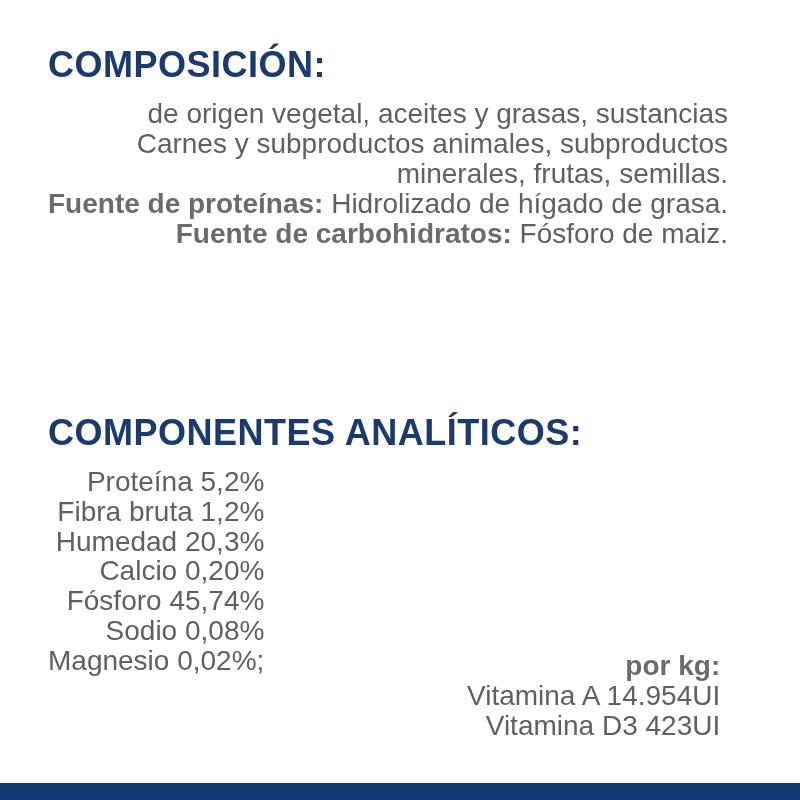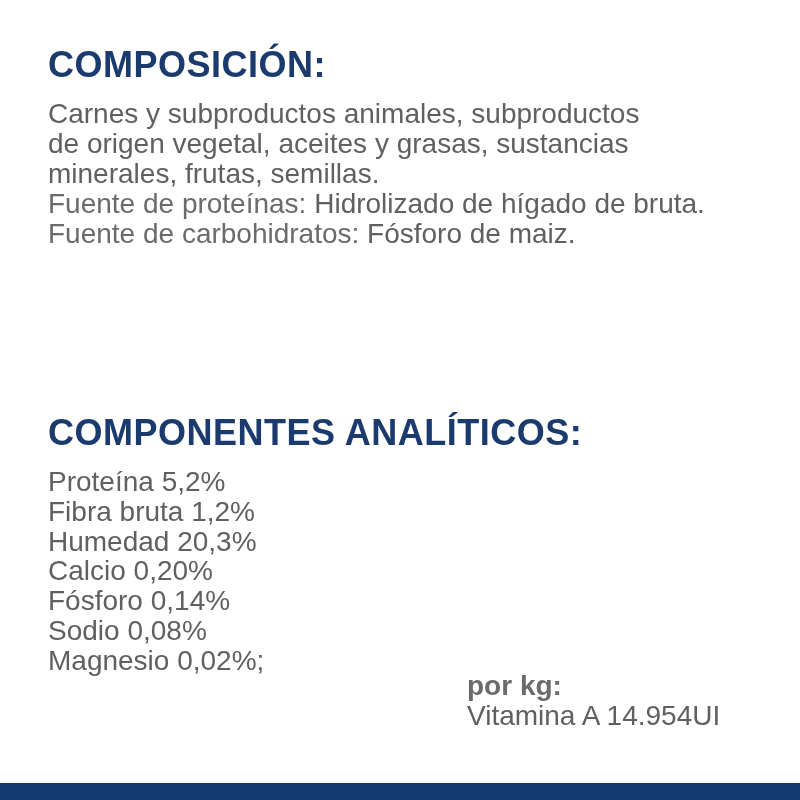--- a/index.html
+++ b/index.html
@@ -1,15 +1,15 @@
 <!DOCTYPE html>
 <html><head>
 <meta charset="utf-8">
 <style>
-  * { margin: 0; padding: 0; box-sizing: border-box; }
+  * { margin: 0; padding: 0; box-sizing: border-box; text-align: right; }
   html, body { background: #ffffff; }
   .page {
     position: relative;
     width: 800px;
     height: 800px;
     background: #ffffff;
     overflow: hidden;
     font-family: "Liberation Sans", "DejaVu Sans", sans-serif;
   }
   .section-title {
@@ -28,72 +28,73 @@
     color: #5f6062;
     font-size: 28px;
     line-height: 30px;
     white-space: nowrap;
   }
   #composicion-text {
     position: absolute;
     left: 48px;
     top: 99px;
   }
-  .source-label { font-weight: 400; color: #6a6b6d; }
+  .source-label { font-weight: 700; color: #6a6b6d; }
 
   #componentes-list {
     position: absolute;
     left: 48px;
     top: 467px;
   }
   #componentes-list .line { height: 29.8px; }
 
   #per-kg {
     position: absolute;
     left: 467px;
-    top: 671px;
+    top: 651px;
   }
   #per-kg .per-kg-label { font-weight: 700; color: #6a6b6d; }
 
   #bottom-bar {
     position: absolute;
     left: 0;
     bottom: 0;
     width: 800px;
     height: 17px;
     background: #143a72;
   }
 </style>
 </head>
 <body>
 
 <div class="page">
 
   <div id="composicion-title" class="section-title">COMPOSICIÓN:</div>
 
   <div id="composicion-text" class="body-text">
+    <div class="line">de origen vegetal, aceites y grasas, sustancias</div>
     <div class="line">Carnes y subproductos animales, subproductos</div>
-    <div class="line">de origen vegetal, aceites y grasas, sustancias</div>
     <div class="line">minerales, frutas, semillas.</div>
-    <div class="line"><span class="source-label">Fuente de proteínas:</span><span> Hidrolizado de hígado de bruta.</span></div>
+    <div class="line"><span class="source-label">Fuente de proteínas:</span><span> Hidrolizado de hígado de grasa.</span></div>
     <div class="line"><span class="source-label">Fuente de carbohidratos:</span><span> Fósforo de maiz.</span></div>
   </div>
 
   <div id="componentes-title" class="section-title">COMPONENTES ANALÍTICOS:</div>
 
   <div id="componentes-list" class="body-text">
     <div class="line">Proteína 5,2%</div>
     <div class="line">Fibra bruta 1,2%</div>
     <div class="line">Humedad 20,3%</div>
     <div class="line">Calcio 0,20%</div>
-    <div class="line">Fósforo 0,14%</div>
+    <div class="line">Fósforo 45,74%</div>
     <div class="line">Sodio 0,08%</div>
     <div class="line">Magnesio 0,02%;</div>
   </div>
 
   <div id="per-kg" class="body-text">
     <div class="line per-kg-label">por kg:</div>
     <div class="line">Vitamina A 14.954UI</div>
+    <div class="line">Vitamina D3 423UI</div>
   </div>
 
   <div id="bottom-bar"></div>
 
 </div>
 
 </body></html>

